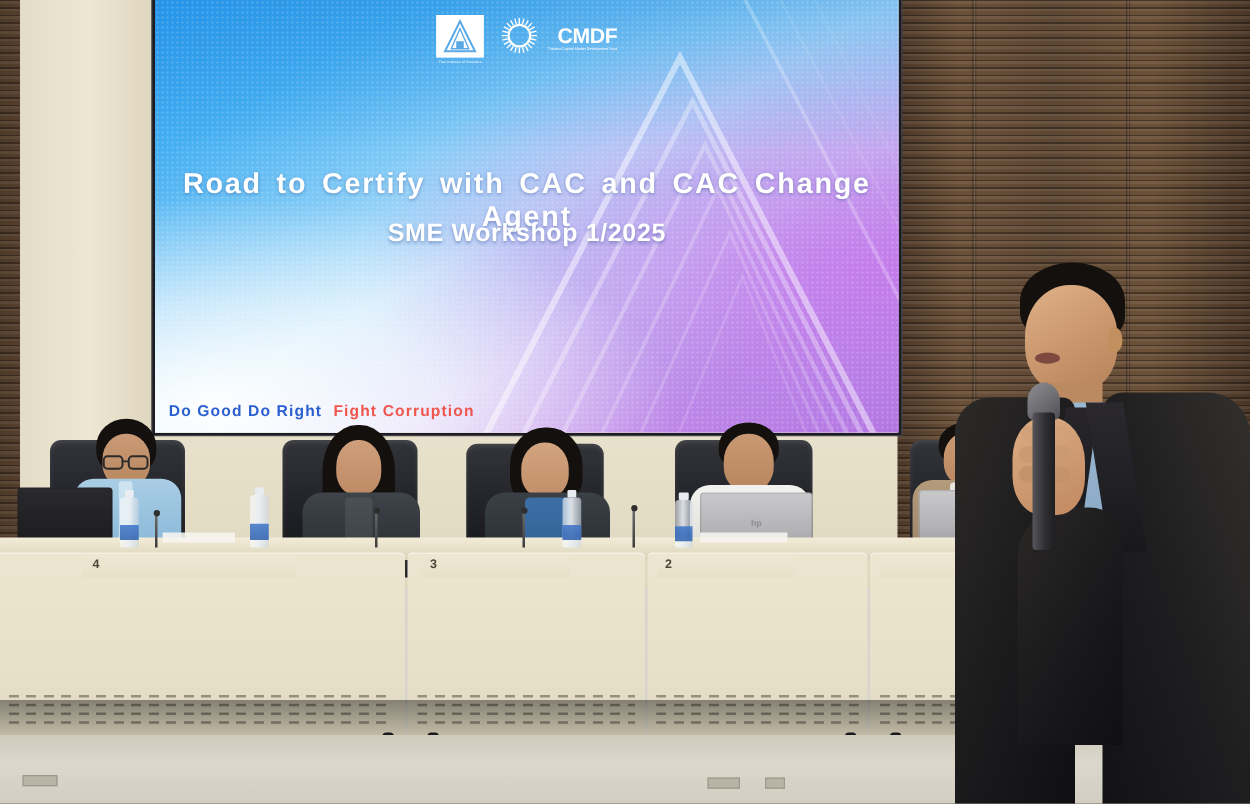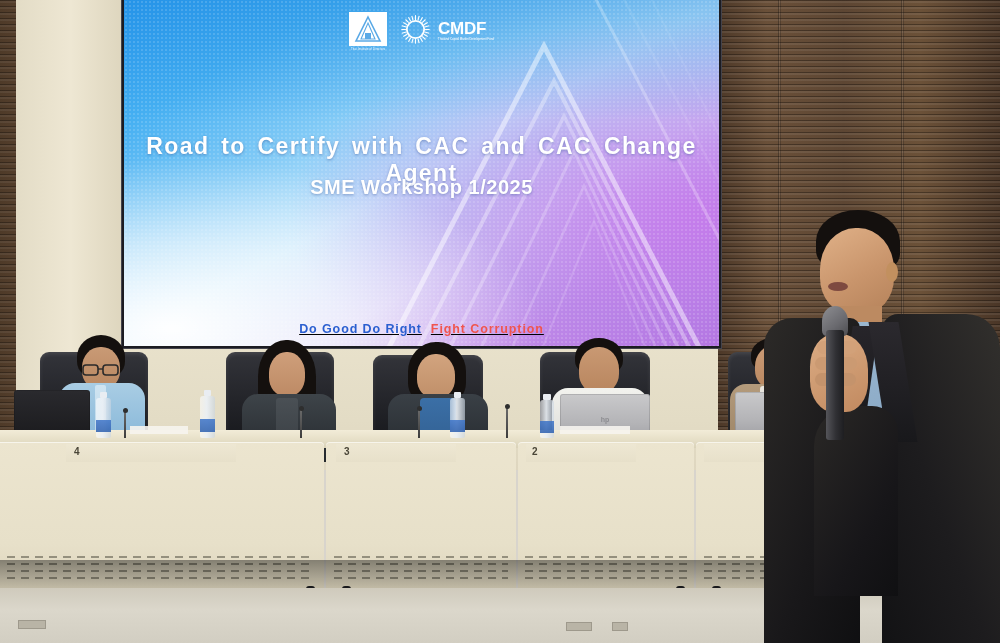--- a/index.html
+++ b/index.html
@@ -47,32 +47,32 @@
   #screen .topglow{position:absolute;left:0;top:0;width:100%;height:120px;
     background:linear-gradient(to bottom,rgba(22,130,220,.38),rgba(22,130,220,0));}
 
   .logos{position:absolute;left:0;right:0;top:12px;display:flex;justify-content:center;align-items:center;gap:13px;}
   .logo-iod{width:38px;}
   .logo-iod .mark{width:38px;height:34px;background:#fff;display:block;}
   .logo-iod .sub{font-size:2.6px;color:#fff;letter-spacing:.2px;text-align:center;line-height:1.2;margin-top:1.5px;white-space:nowrap;}
   .logo-cac{display:flex;flex-direction:column;align-items:center;}
   .logo-cac .word{font-size:30px;font-weight:bold;color:#fff;letter-spacing:-1px;line-height:.95;}
   .logo-cac .sub{font-size:2.9px;color:#fff;letter-spacing:.55px;margin-top:2px;text-align:center;line-height:1.35;}
-  .logo-cmdf{display:flex;align-items:center;gap:7px;}
+  .logo-cmdf{display:flex;align-items:center;gap:7px;text-align:right;}
   .logo-cmdf .word{font-size:17px;font-weight:bold;color:#fff;letter-spacing:-.3px;line-height:1;}
   .logo-cmdf .sub{font-size:2.9px;color:#fff;line-height:1.3;margin-top:1px;}
 
   .slide-title{position:absolute;left:0;right:0;top:133px;text-align:center;color:#fff;
     font-size:23px;font-weight:bold;letter-spacing:1.4px;word-spacing:4px;
     text-shadow:0 1px 3px rgba(40,70,140,.45);}
   .slide-sub{position:absolute;left:0;right:0;top:176px;text-align:center;color:#fff;
     font-size:20px;font-weight:bold;letter-spacing:.5px;text-shadow:0 1px 3px rgba(40,70,140,.45);}
   .slide-date{position:absolute;left:0;right:0;top:214px;text-align:center;color:#fff;
     font-size:12.5px;font-weight:bold;letter-spacing:.6px;text-shadow:0 1px 2px rgba(40,70,140,.4);}
-  .tagline{position:absolute;left:0;right:0;top:322px;text-align:center;font-size:12.5px;font-weight:bold;letter-spacing:.9px;text-decoration:underline;}
+  .tagline{position:absolute;left:11px;right:0;top:322px;font-size:12.5px;font-weight:bold;letter-spacing:.9px;}
   .tagline .a{color:#2a5fd0;}
   .tagline .b{color:#f0554e;margin-left:9px;}
 
   
   .chair{position:absolute;border-radius:9px 9px 4px 4px;
     background:linear-gradient(to bottom,#33343a,#232429 55%,#17181c);
     box-shadow:inset 0 2px 4px rgba(255,255,255,.10);}
 
   
   .person{position:absolute;}

